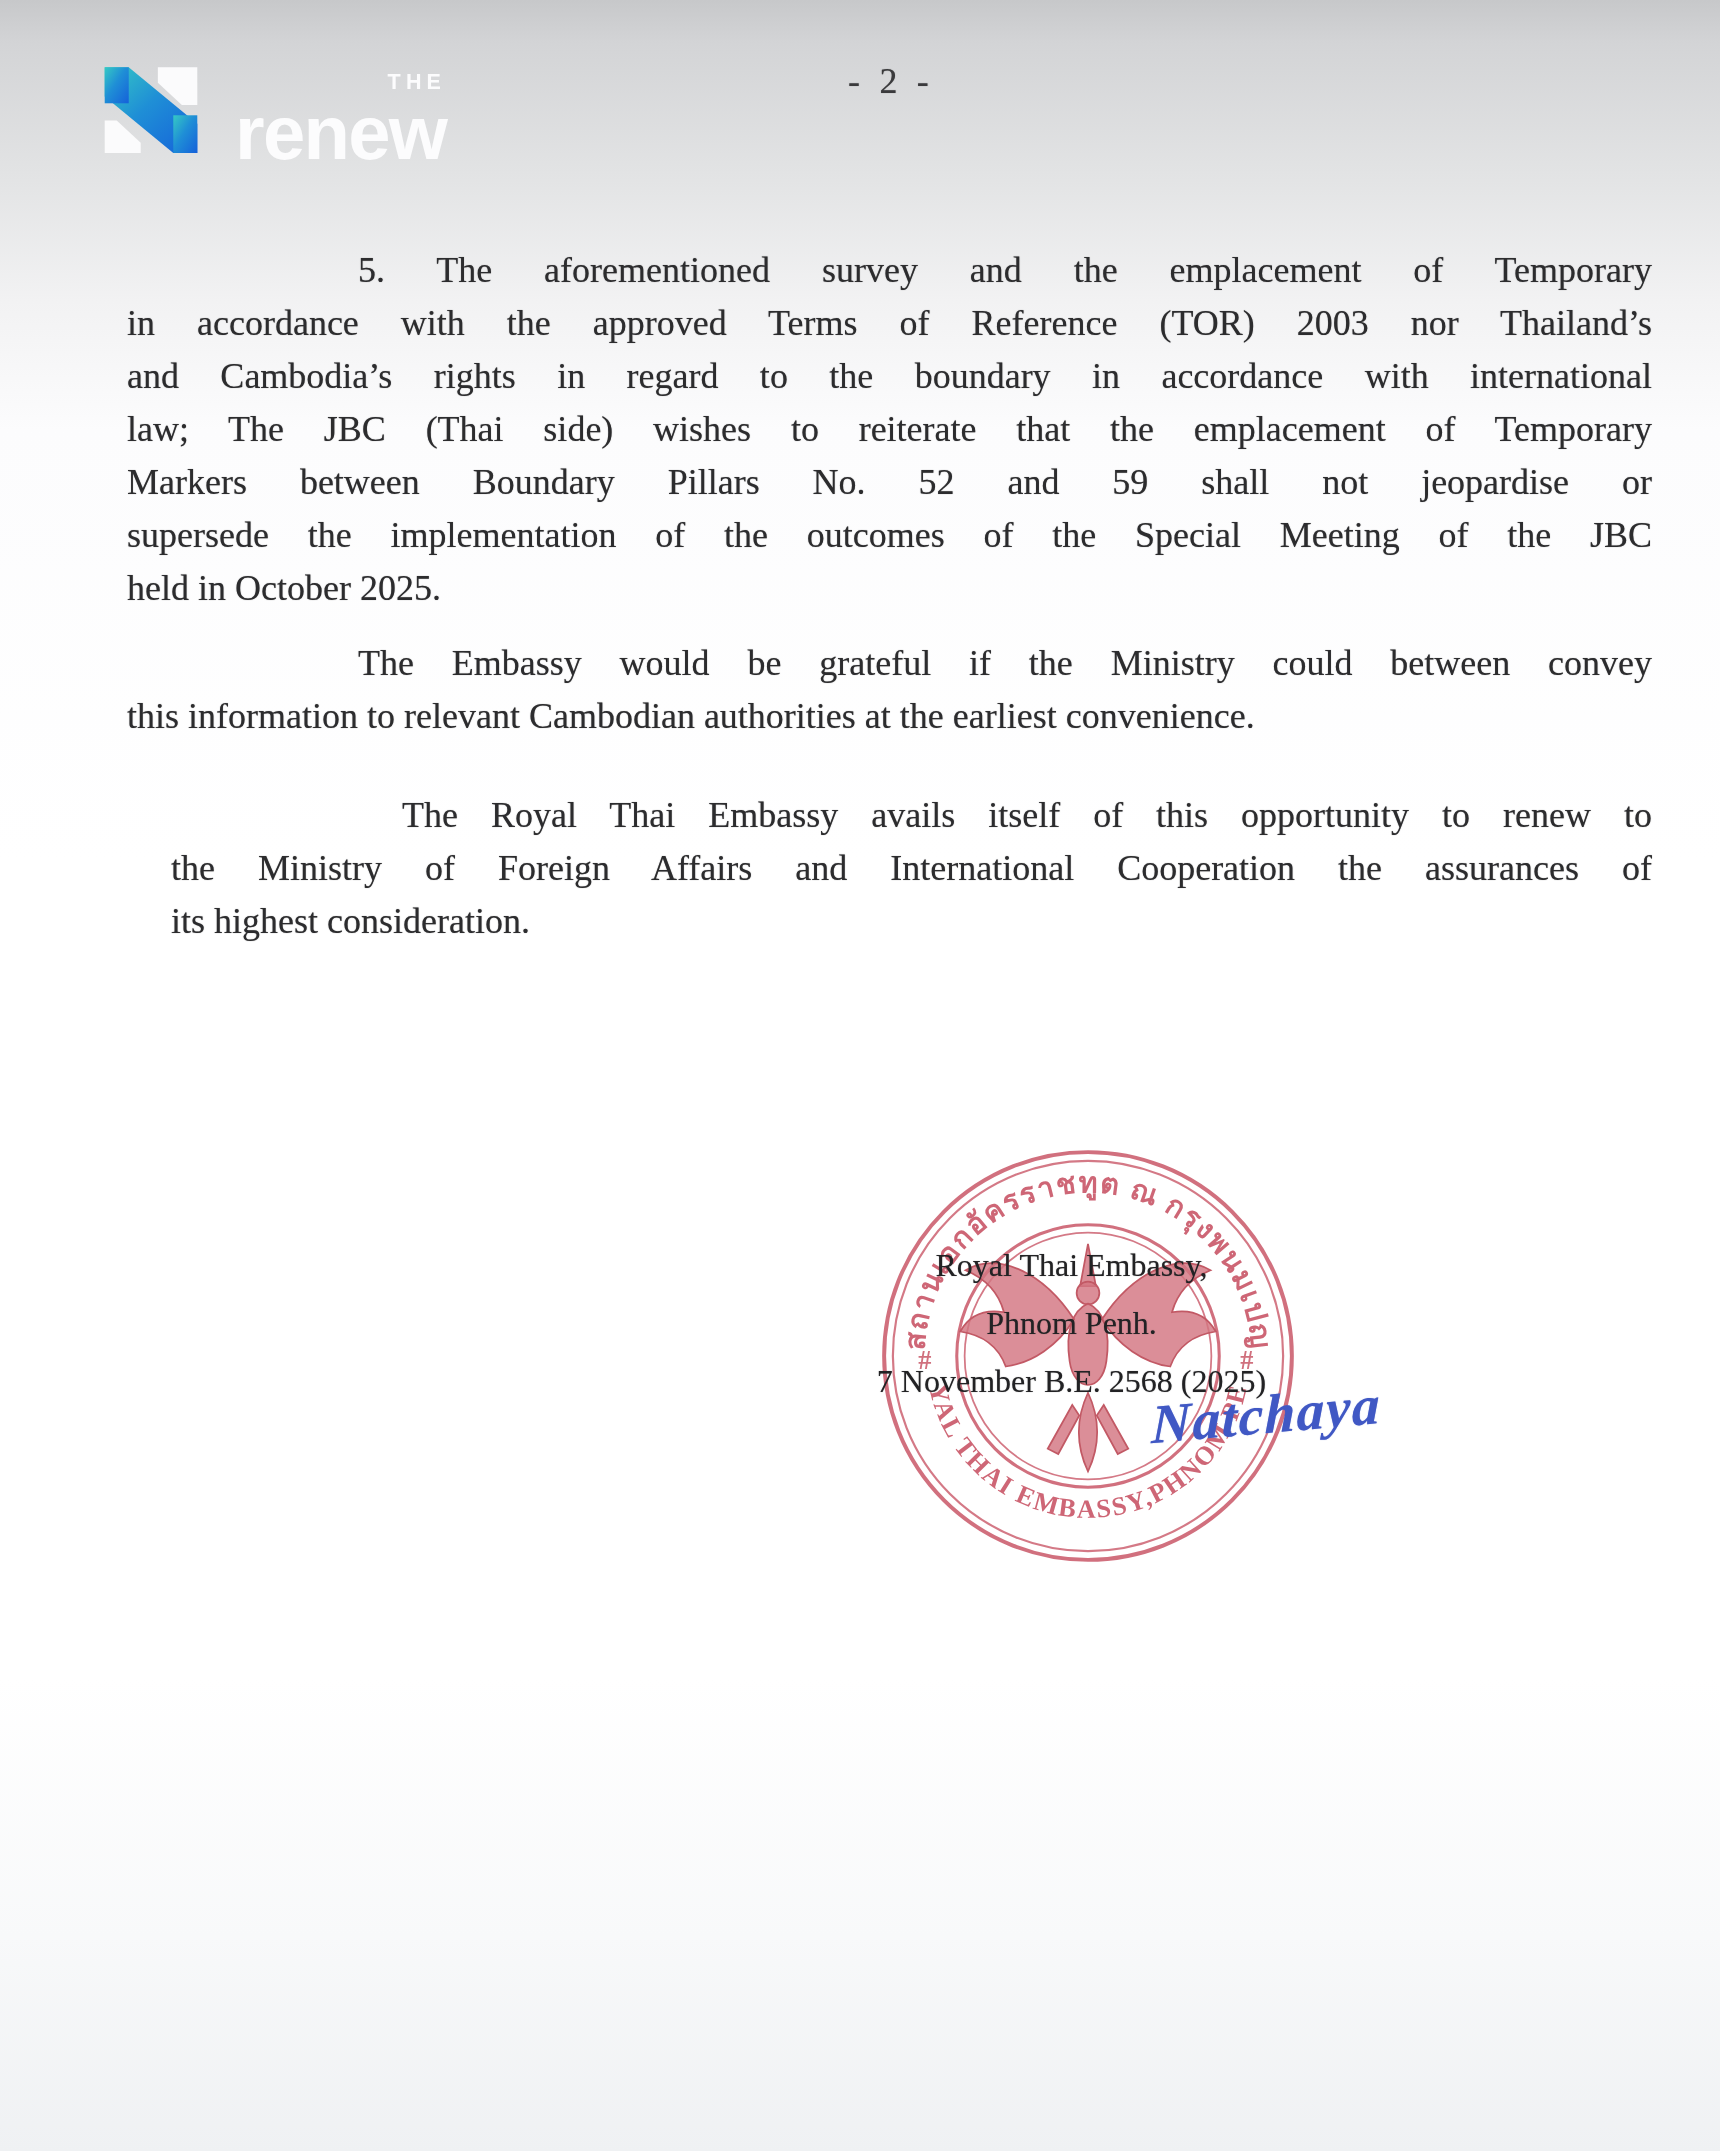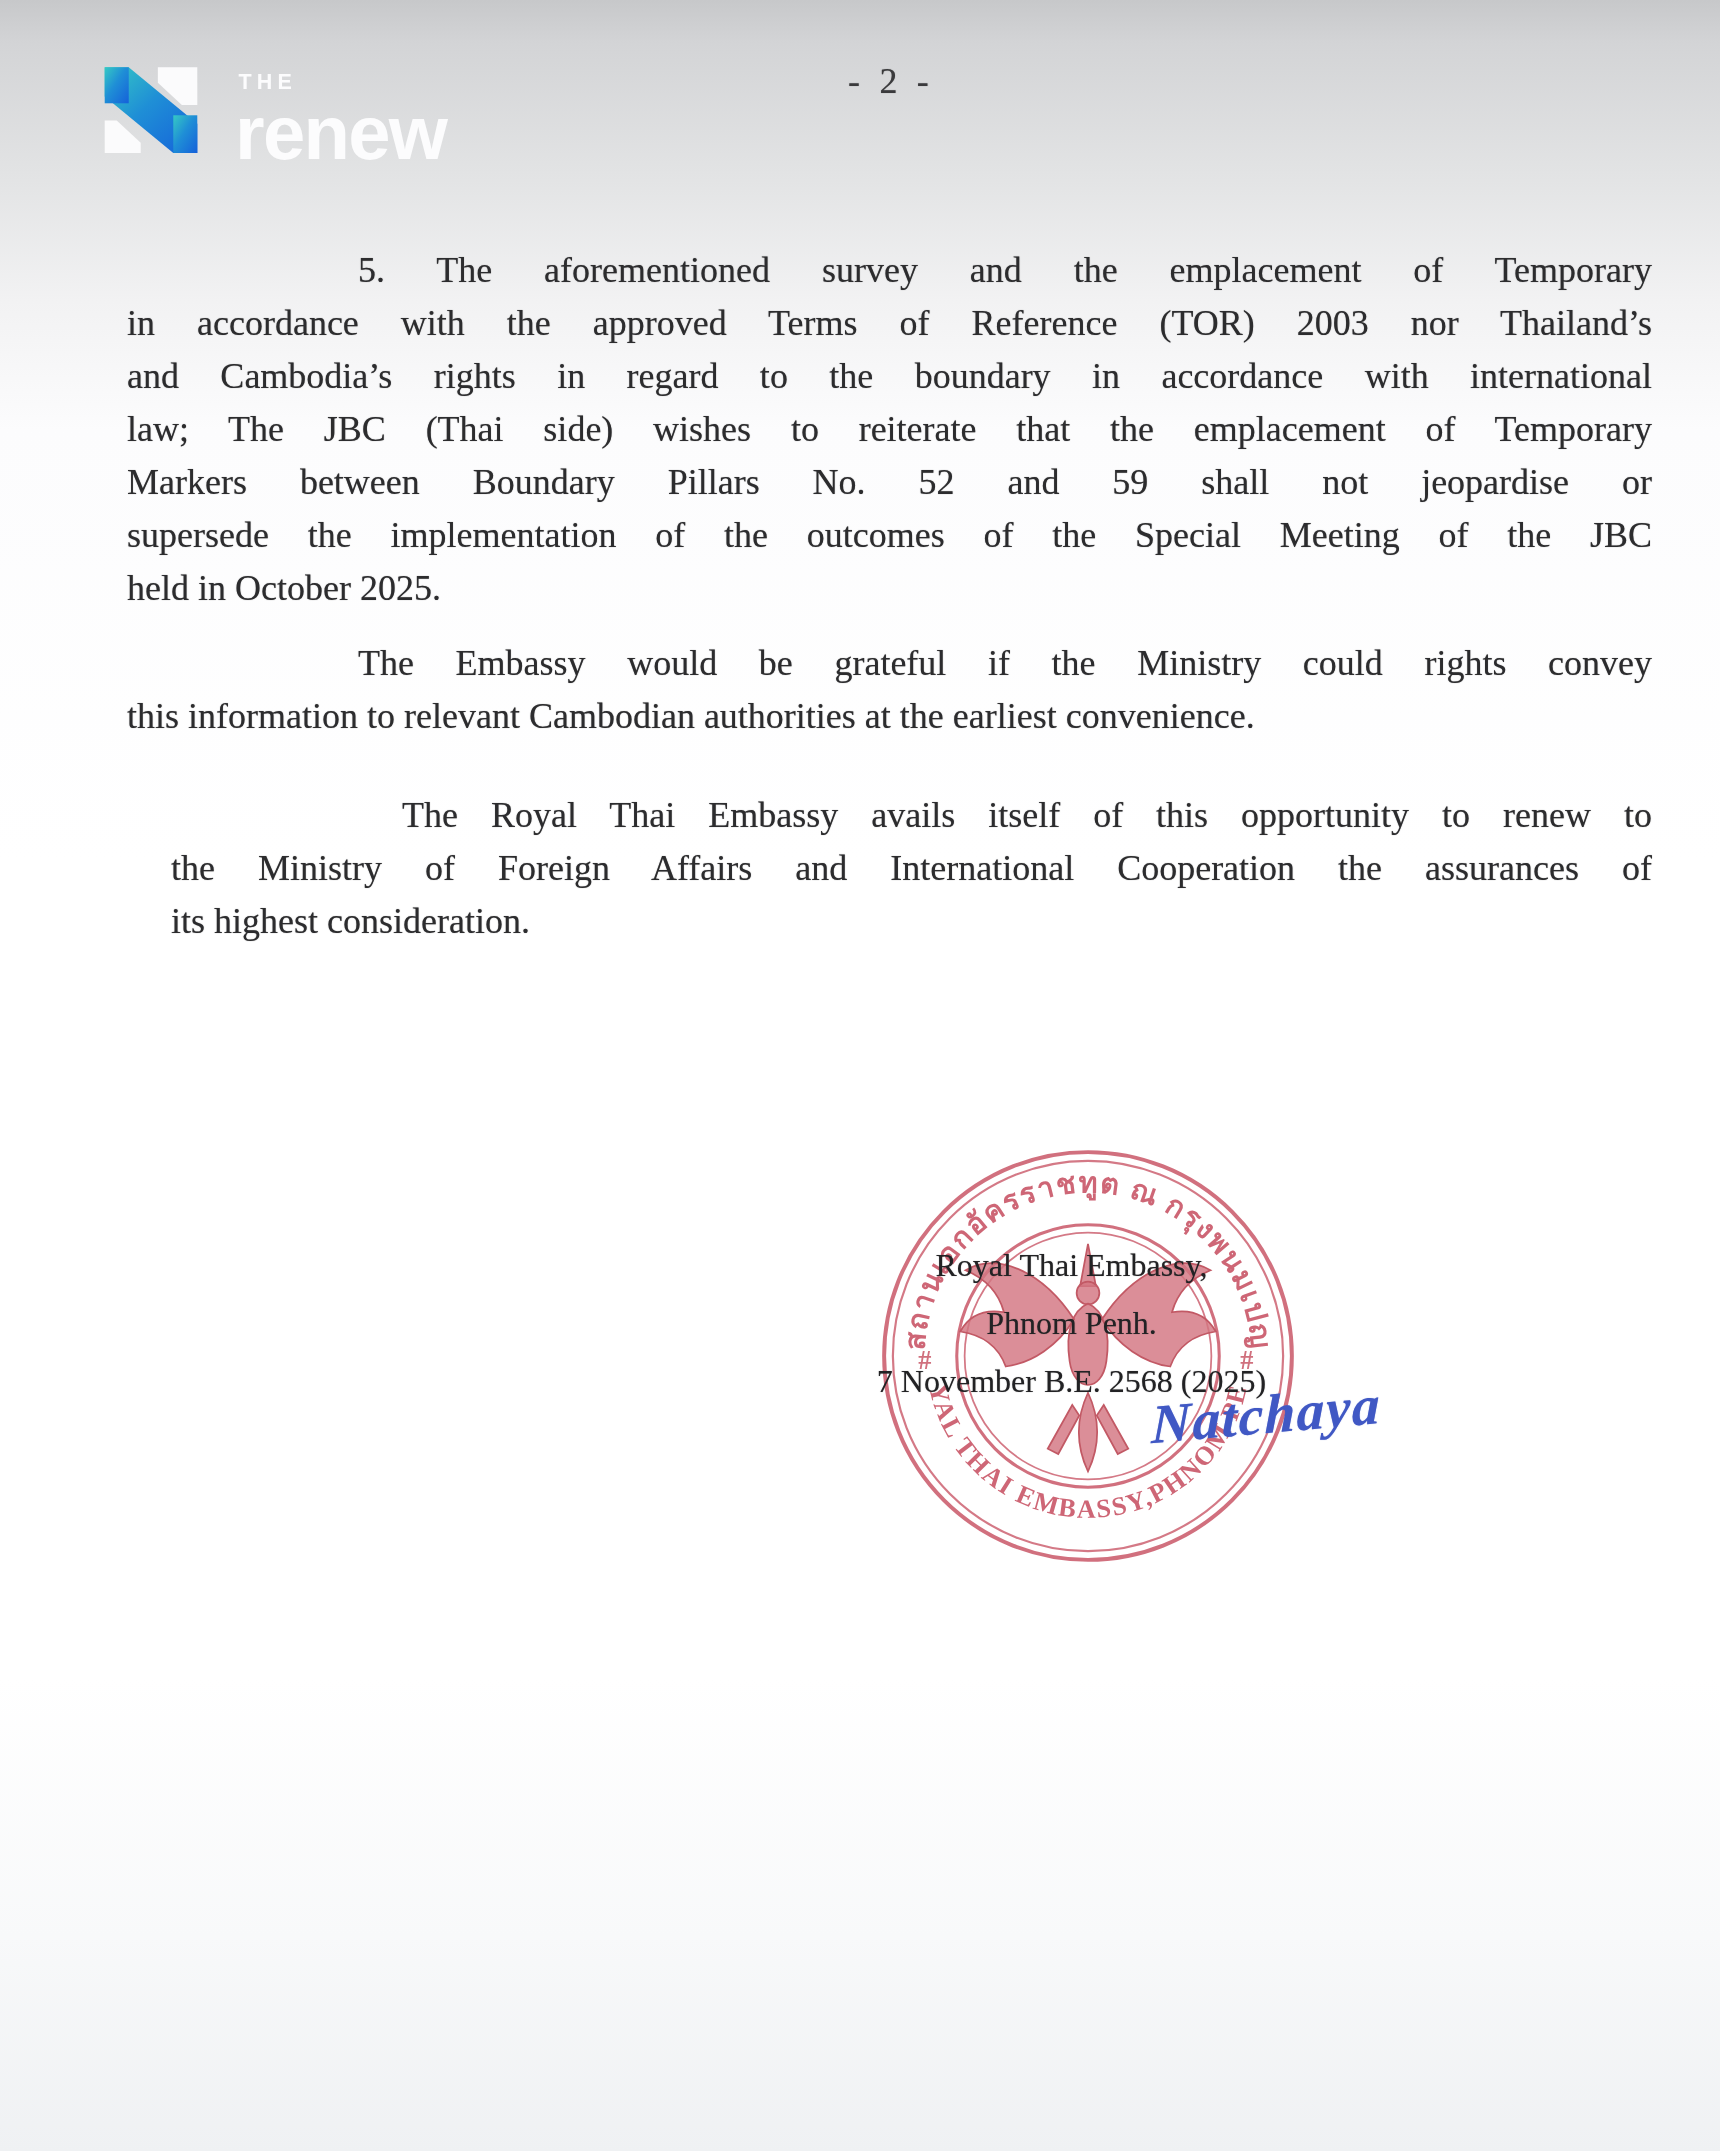--- a/index.html
+++ b/index.html
@@ -7,21 +7,21 @@
     width:1721px;height:2152px;position:relative;overflow:hidden;
     font-family:"Liberation Serif", serif;
     background:linear-gradient(180deg,
       #c7c8ca 0%, #d3d4d6 2%, #e2e3e4 8%, #f2f2f3 14%,
       #fcfcfd 20%, #ffffff 40%, #ffffff 78%, #f8f9fa 90%, #eff1f3 100%);
   }
   
   .logo{position:absolute;left:103px;top:67px;display:flex;align-items:flex-start;}
   .logo-icon{width:96px;height:88px;}
   .logo-text{margin-left:36px;color:#fcfcfd;font-family:"Liberation Sans",sans-serif;line-height:1;}
-  .logo-the{display:block;font-size:21.5px;font-weight:bold;letter-spacing:5.2px;margin:5.2px 0 1.7px 3.4px;}
+  .logo-the{display:block;font-size:21.5px;font-weight:bold;letter-spacing:5.2px;margin:5.2px 0 1.7px 3.4px;text-align:right;}
   .logo-nation{display:block;font-size:76px;font-weight:bold;letter-spacing:-1.7px;}
   .page-number{
     position:absolute;left:779px;top:60px;width:224px;text-align:center;
     font-size:36px;color:#3a3a3c;letter-spacing:5.2px;
     text-shadow:0 0 0.9px rgba(40,40,40,.5);
   }
   
   .doc-body{
     position:absolute;left:127px;top:244px;width:1525px;
     font-size:36px;line-height:53px;color:#2c2c2e;
@@ -79,21 +79,21 @@
   <div class="para">
     <div class="line indent">5. The aforementioned survey and the emplacement of Temporary</div>
     <div class="line">in accordance with the approved Terms of Reference (TOR) 2003 nor Thailand’s</div>
     <div class="line">and Cambodia’s rights in regard to the boundary in accordance with international</div>
     <div class="line">law; The JBC (Thai side) wishes to reiterate that the emplacement of Temporary</div>
     <div class="line">Markers between Boundary Pillars No. 52 and 59 shall not jeopardise or</div>
     <div class="line">supersede the implementation of the outcomes of the Special Meeting of the JBC</div>
     <div class="line last">held in October 2025.</div>
   </div>
   <div class="para">
-    <div class="line indent">The Embassy would be grateful if the Ministry could rights convey</div>
+    <div class="line indent">The Embassy would be grateful if the Ministry could between convey</div>
     <div class="line last">this information to relevant Cambodian authorities at the earliest convenience.</div>
   </div>
   <div class="para gap-lg">
     <div class="line indent">The Royal Thai Embassy avails itself of this opportunity to renew to</div>
     <div class="line">the Ministry of Foreign Affairs and International Cooperation the assurances of</div>
     <div class="line last">its highest consideration.</div>
   </div>
 </div>
 
 <div class="stamp-wrap">

